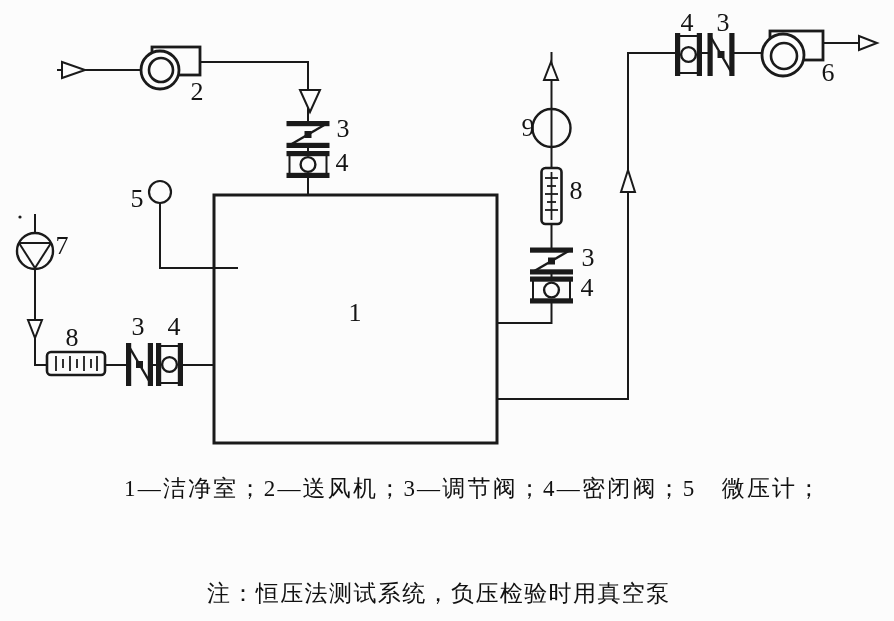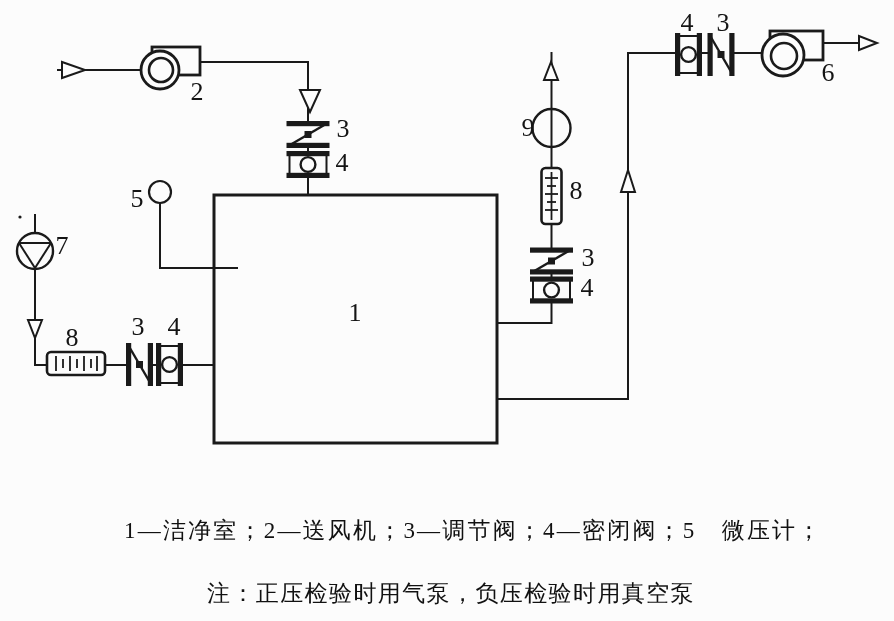--- a/index.html
+++ b/index.html
@@ -137,16 +137,16 @@
   <span class="num" style="left:72px;top:339px">8</span>
   <span class="num" style="left:138px;top:328px">3</span>
   <span class="num" style="left:174px;top:328px">4</span>
   <span class="num" style="left:576px;top:192px">8</span>
   <span class="num" style="left:588px;top:259px">3</span>
   <span class="num" style="left:587px;top:289px">4</span>
   <span class="num" style="left:528px;top:129px">9</span>
   <span class="num" style="left:687px;top:24px">4</span>
   <span class="num" style="left:723px;top:24px">3</span>
 
-  <div class="cap cap-line" style="left:124px;top:515px">1—洁净室；2—送风机；3—调节阀；4—密闭阀；5　微压计；</div>
-  <div class="cap cap-line" style="left:207px;top:578px;letter-spacing:1.4px">注：正压检验时用气泵，负压检验时用真空泵</div>
+  <div class="cap cap-line" style="left:124px;top:473px">1—洁净室；2—送风机；3—调节阀；4—密闭阀；5　微压计；</div>
+  <div class="cap cap-line" style="left:207px;top:578px;letter-spacing:1.4px">注：恒压法测试系统，负压检验时用真空泵</div>
 
 </div>
 
 </body></html>

